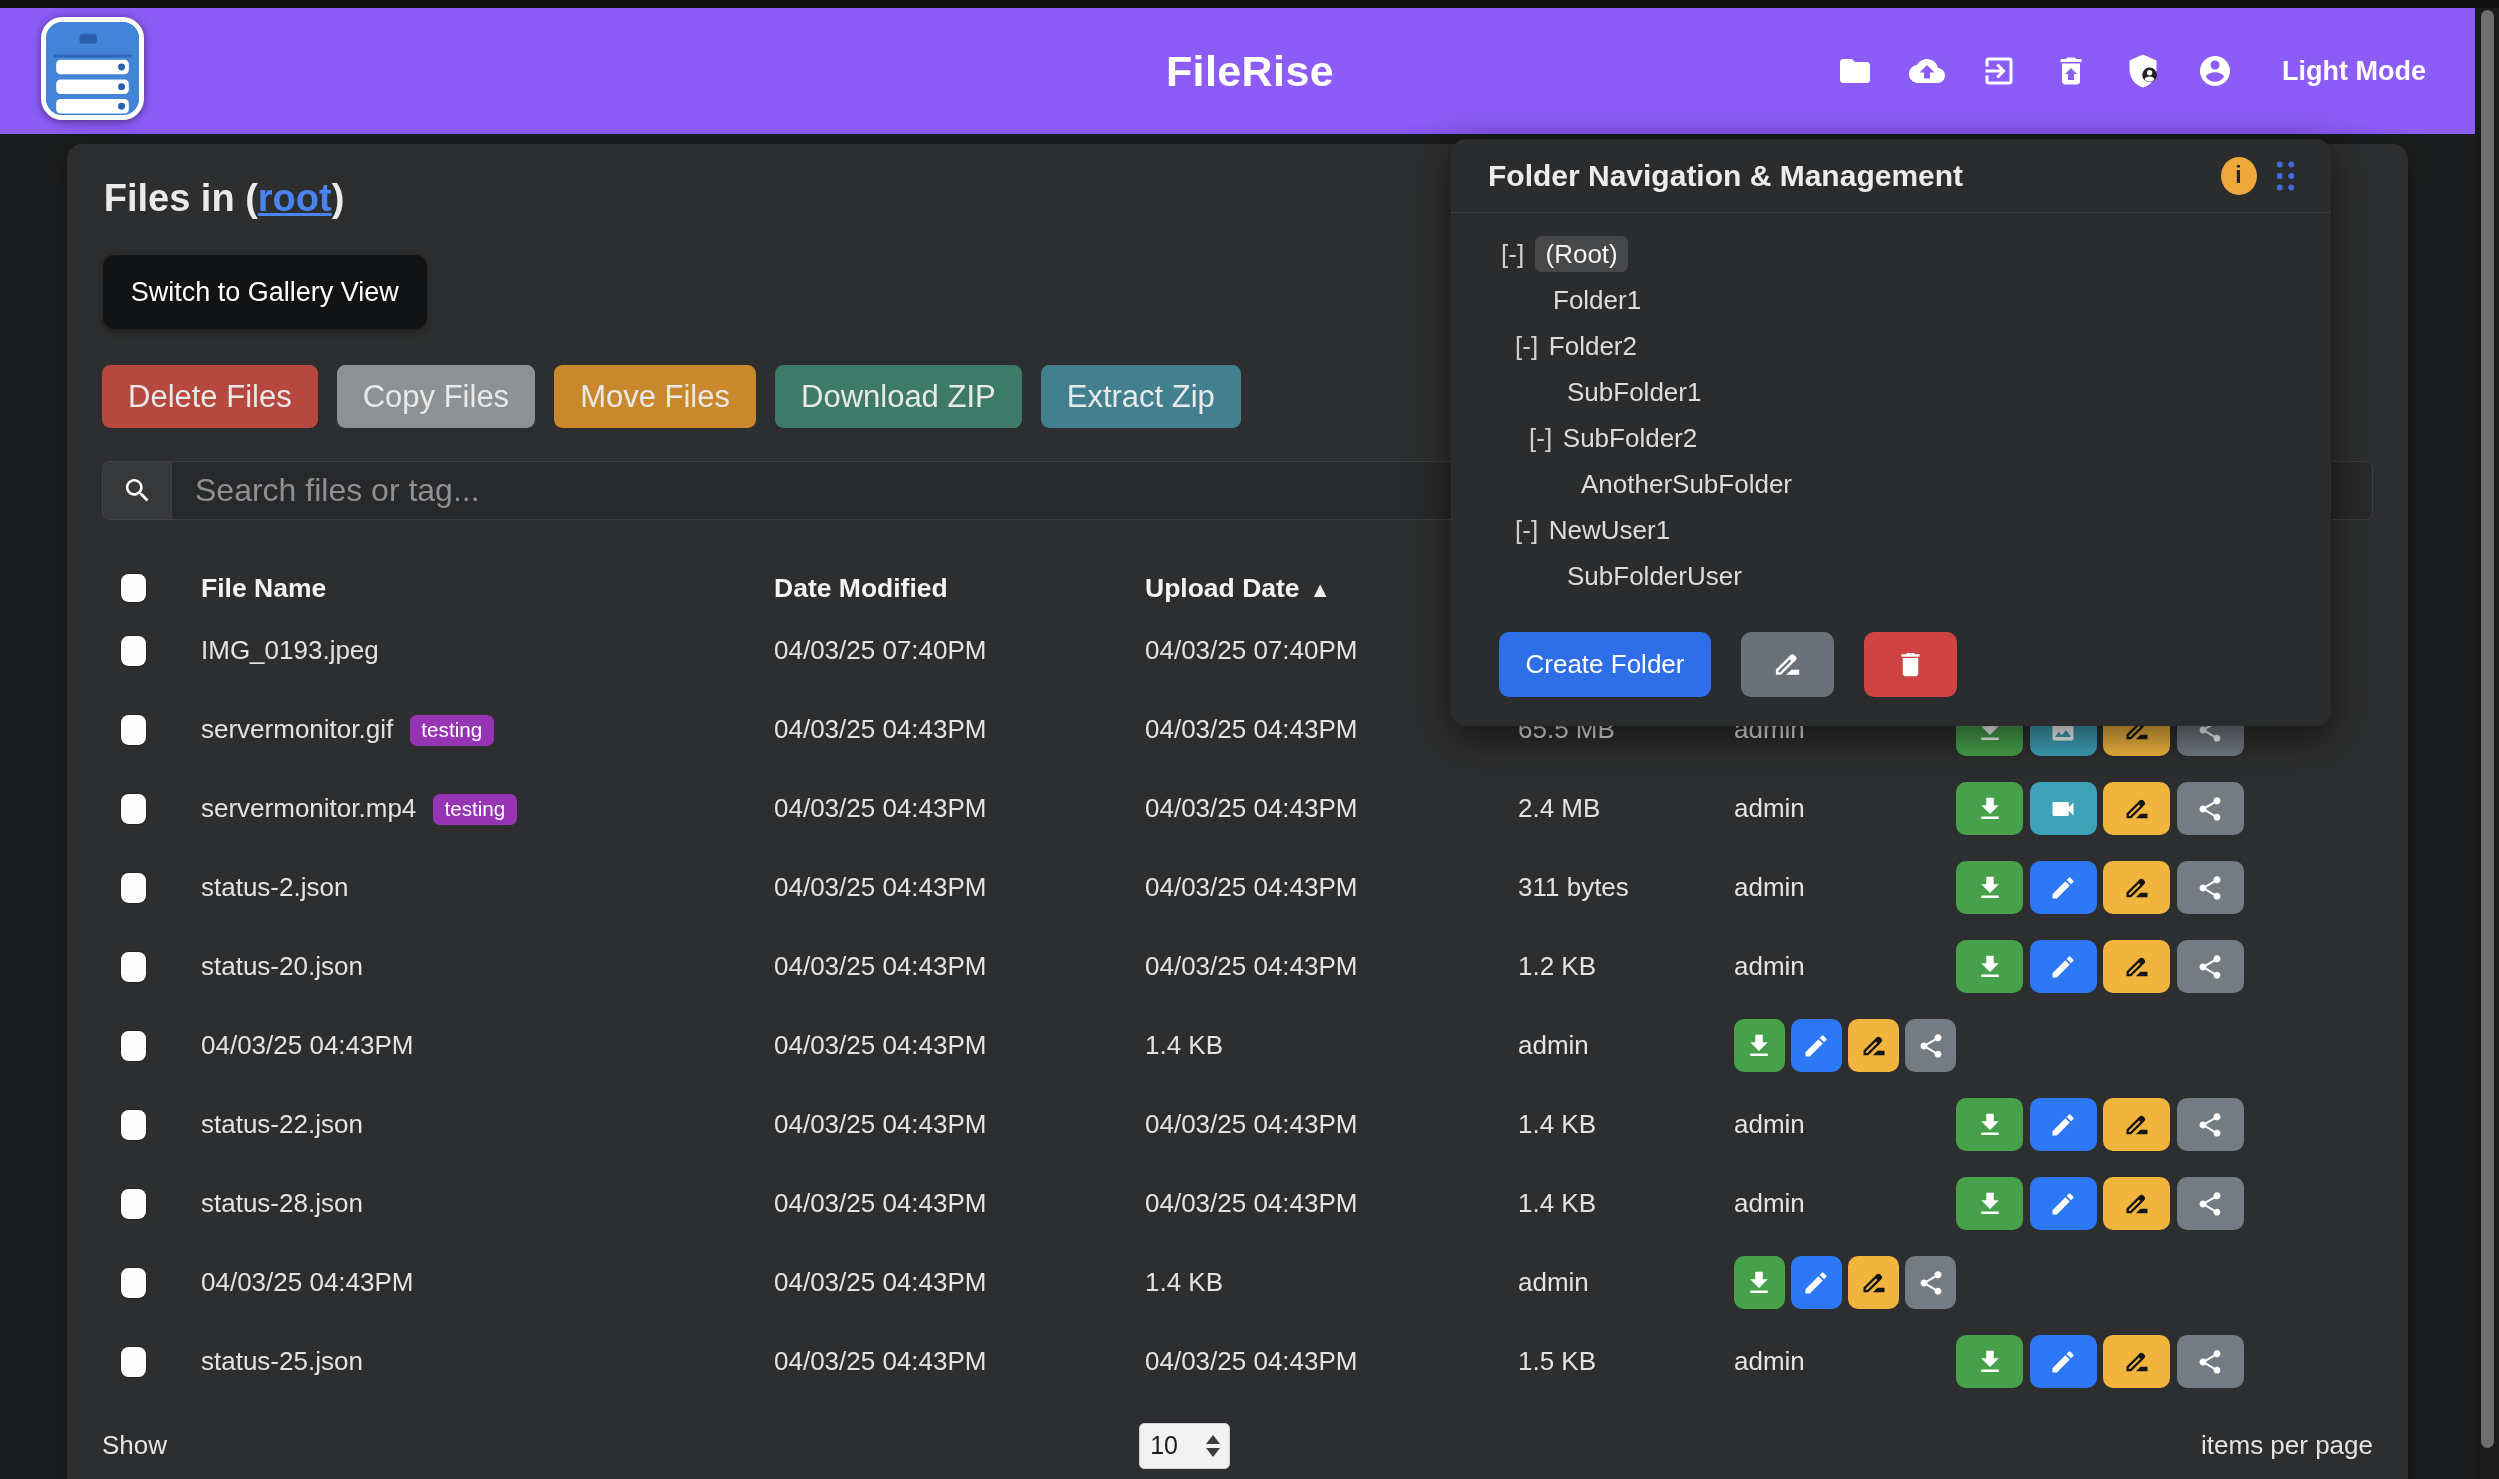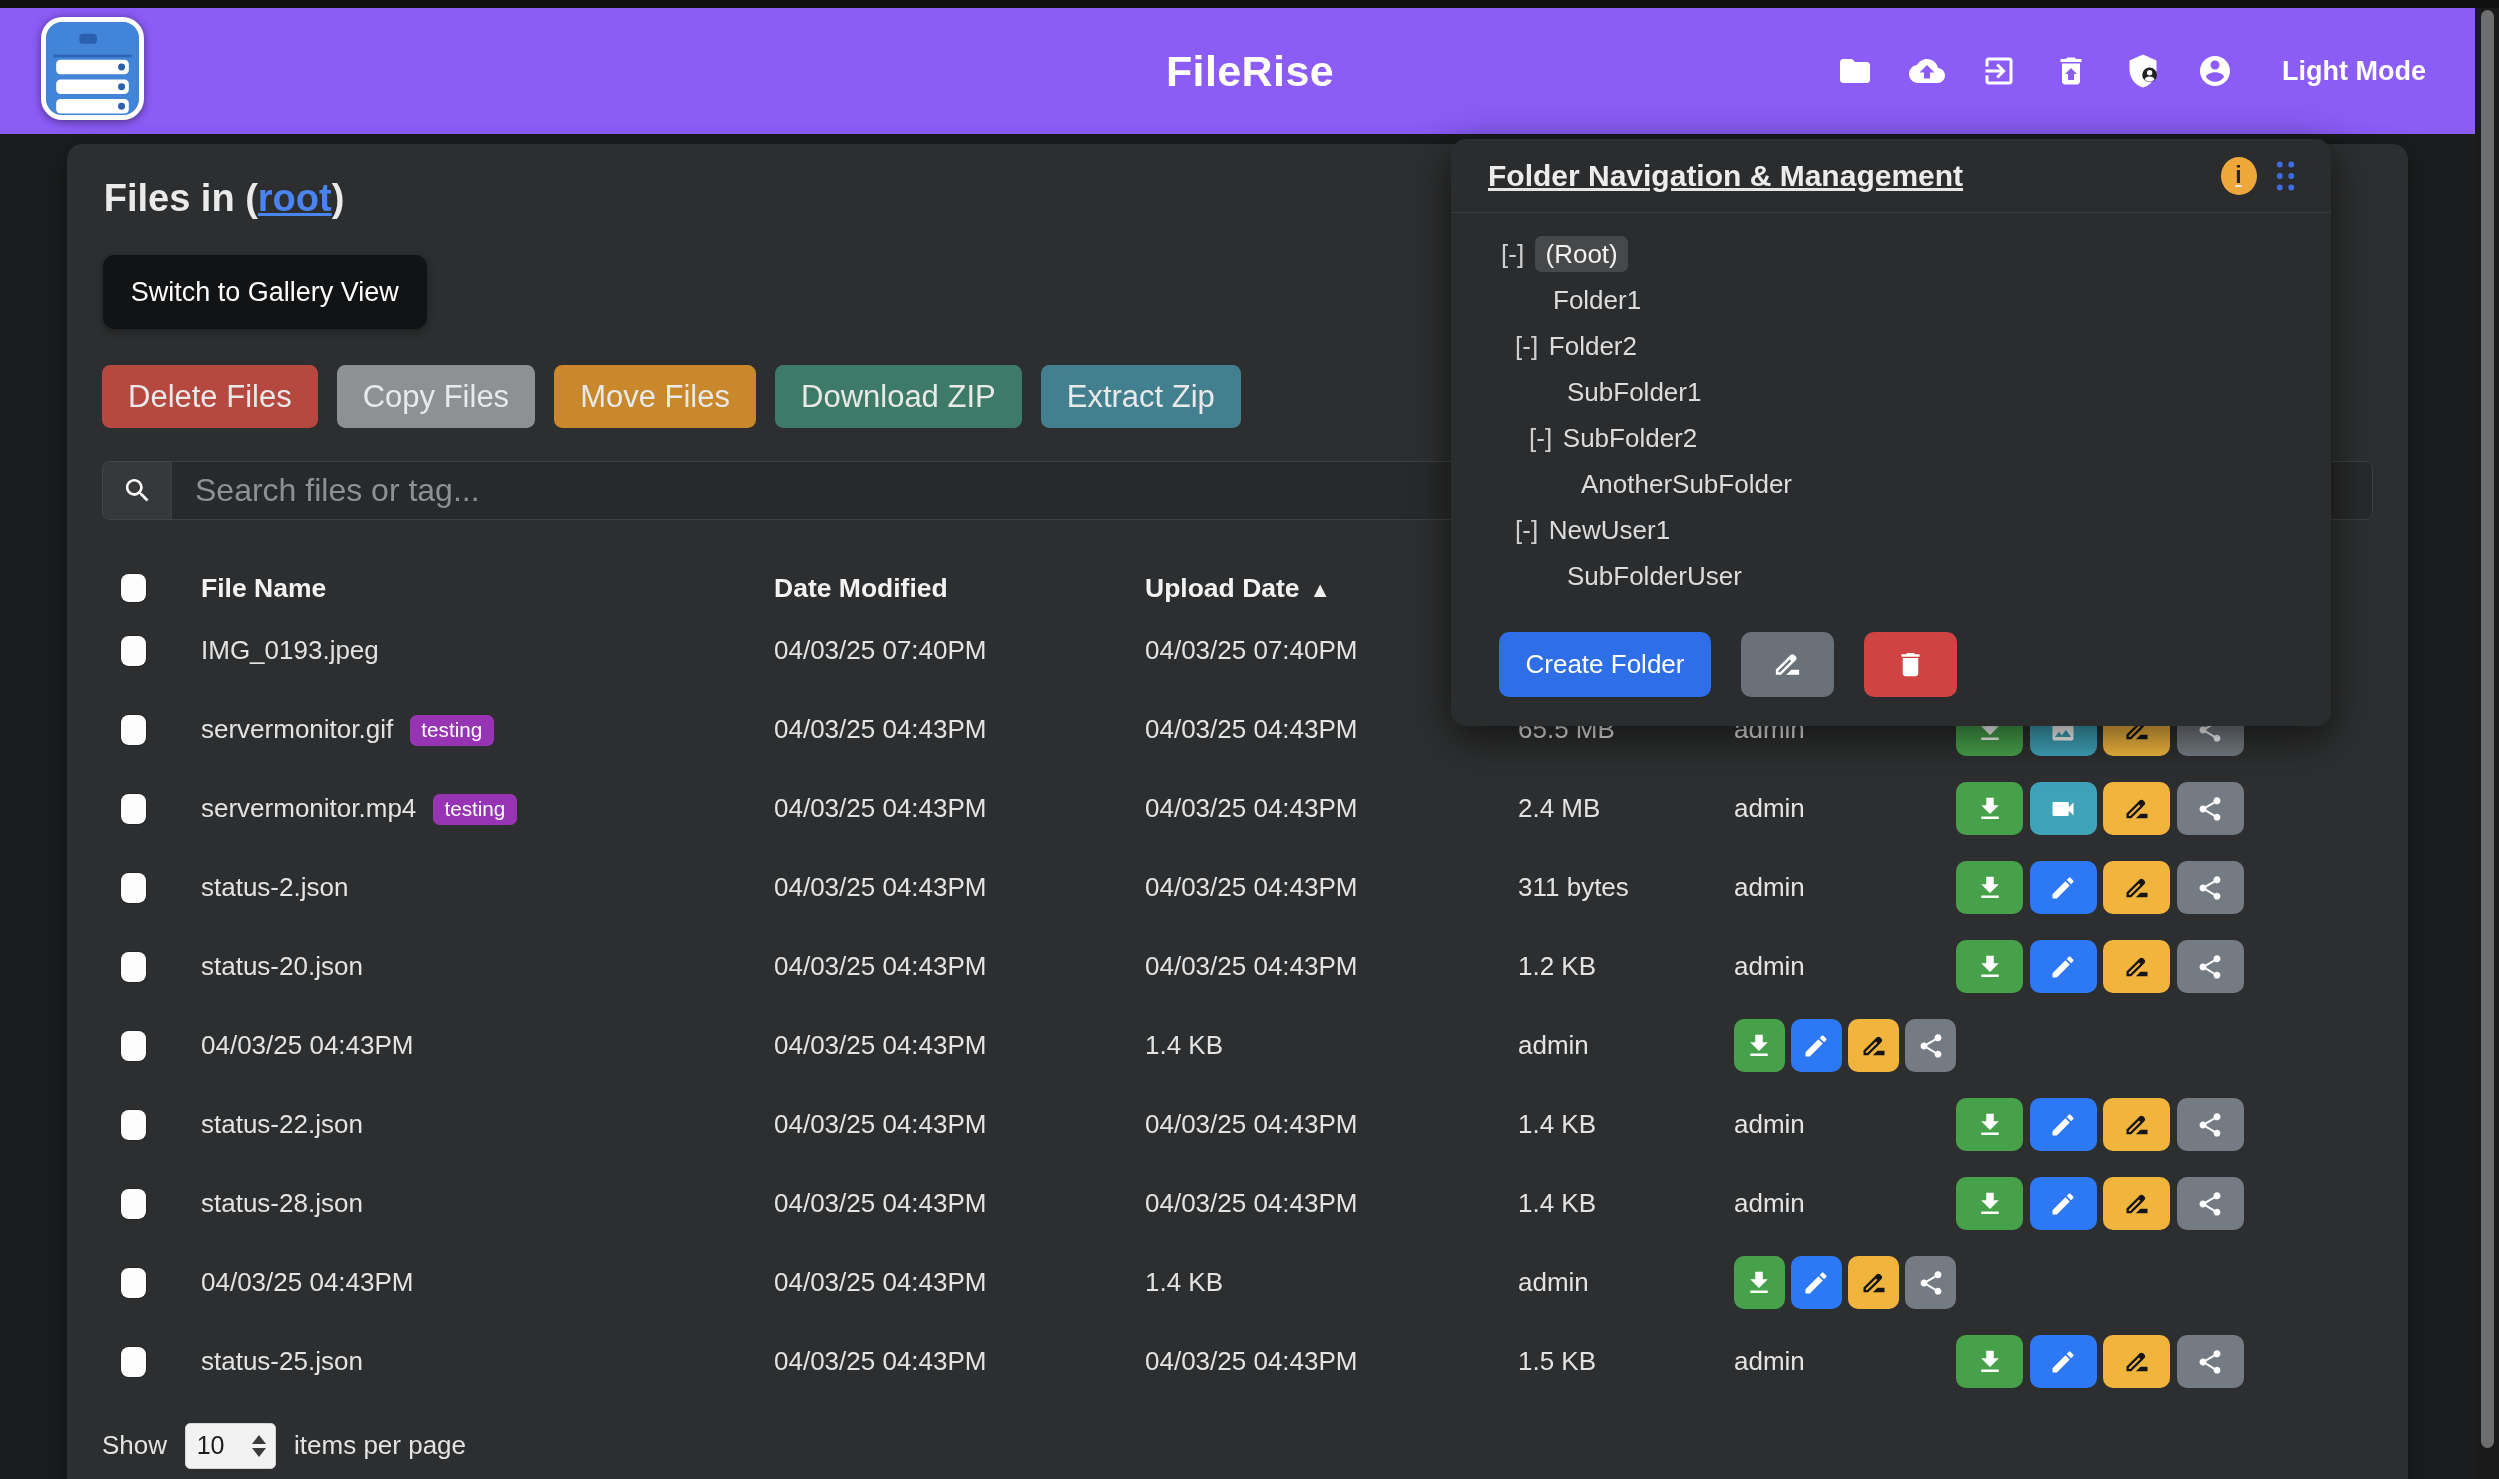--- a/index.html
+++ b/index.html
@@ -104,40 +104,39 @@
     width:67px; height:53px; border:none; border-radius:10px; cursor:pointer;
     display:flex; align-items:center; justify-content:center;
   }
   .row-btn svg { width:30px; height:30px; }
   .rb-green  { background:#47a14b; color:#fff; }
   .rb-tealic { background:#3ea2b8; color:#fff; }
   .rb-blue   { background:#2d78f4; color:#fff; }
   .rb-yellow { background:#f1b53e; color:#151515; }
   .rb-gray   { background:#757b83; color:#fff; }
 
-  .pagination { margin-top:21.5px; display:flex; align-items:center; font-size:26px; color:#e3e3e3; }
+  .pagination { margin-top:21.5px; display:flex; align-items:center; font-size:26px; color:#e3e3e3;justify-content:space-between; }
   .page-select {
     margin:0 18px; width:91px; height:46px; background:#f2f2f3; border-radius:5.8px;
     color:#1c1c1c; font-size:25px; display:flex; align-items:center; padding:0 11.6px;
     position:relative; cursor:pointer; box-shadow:inset 0 0 0 0.8px #c9c9cc;
   }
   .stepper { position:absolute; right:10px; top:50%; transform:translateY(-50%); display:flex; flex-direction:column; gap:4.1px; }
   .stepper .up    { width:0; height:0; border-left:7.4px solid transparent; border-right:7.4px solid transparent; border-bottom:9px solid #3c3c3e; }
   .stepper .down  { width:0; height:0; border-left:7.4px solid transparent; border-right:7.4px solid transparent; border-top:9px solid #3c3c3e; }
 
   
   .folder-panel {
     position:absolute; left:1451px; top:139px; width:880px; height:587px;
     background:#2b2c2e; border-radius:15px; z-index:20;
     box-shadow:0 11.6px 40px rgba(0,0,0,.55);
   }
   .panel-header {
     height:74px; display:flex; align-items:center; padding:0 33px 0 37px;
     border-bottom:1.7px solid #3c3d3e;
-    text-decoration:underline;
   }
   .panel-title { font-size:30px; font-weight:700; color:#ececec; flex:1; }
   .info-badge {
     width:36px; height:38px; border-radius:50%; background:#eda73b; color:#26272a;
     font-weight:700; font-size:23px; display:flex; align-items:center; justify-content:center;
     cursor:pointer; margin-right:16.5px;
   }
   .drag-dots { width:25px; height:36px; cursor:grab; display:flex; align-items:center; }
   .drag-dots svg { width:25px; height:36px; }
 

